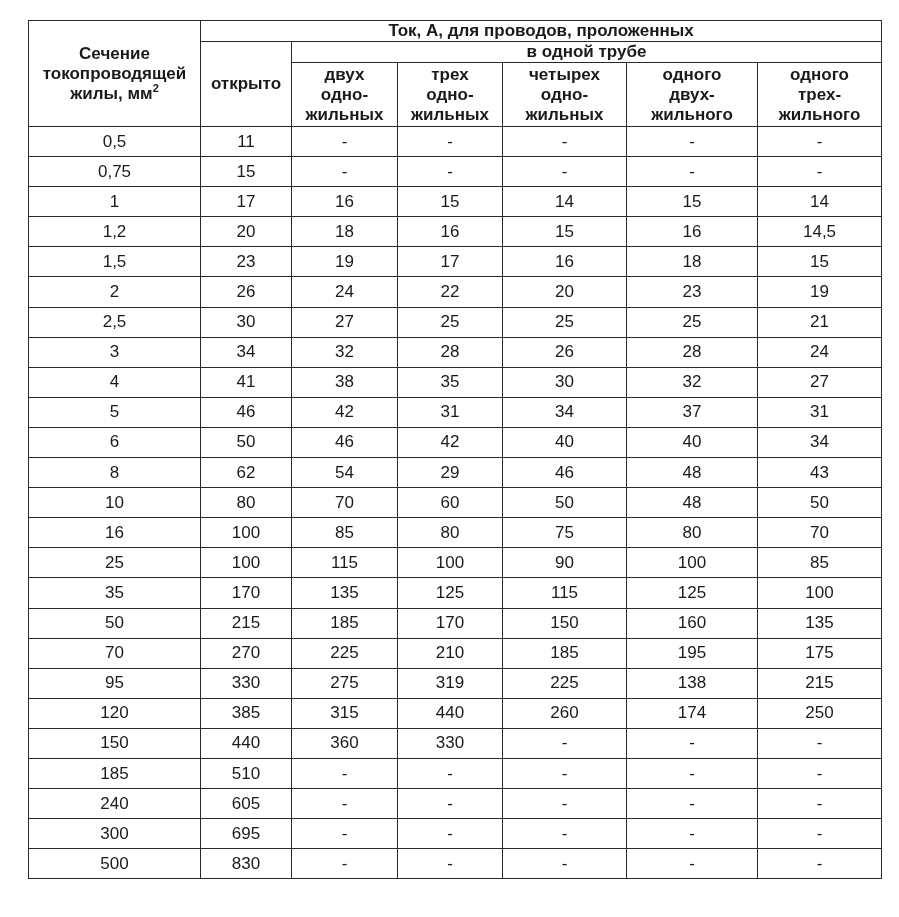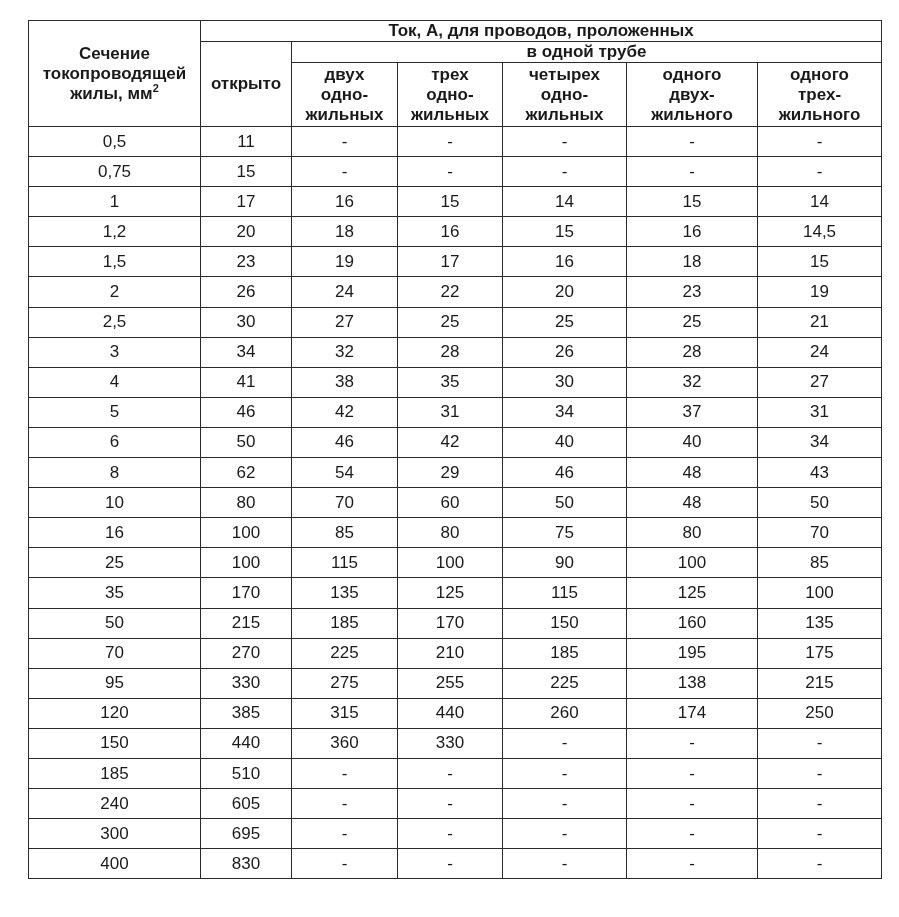--- a/index.html
+++ b/index.html
@@ -212,21 +212,21 @@
         <td>225</td>
         <td>210</td>
         <td>185</td>
         <td>195</td>
         <td>175</td>
       </tr>
       <tr>
         <td>95</td>
         <td>330</td>
         <td>275</td>
-        <td>255</td>
+        <td>319</td>
         <td>225</td>
         <td>138</td>
         <td>215</td>
       </tr>
       <tr>
         <td>120</td>
         <td>385</td>
         <td>315</td>
         <td>440</td>
         <td>260</td>
@@ -263,21 +263,21 @@
       <tr>
         <td>300</td>
         <td>695</td>
         <td>-</td>
         <td>-</td>
         <td>-</td>
         <td>-</td>
         <td>-</td>
       </tr>
       <tr>
-        <td>400</td>
+        <td>500</td>
         <td>830</td>
         <td>-</td>
         <td>-</td>
         <td>-</td>
         <td>-</td>
         <td>-</td>
       </tr>
     </tbody>
 </table>
 

